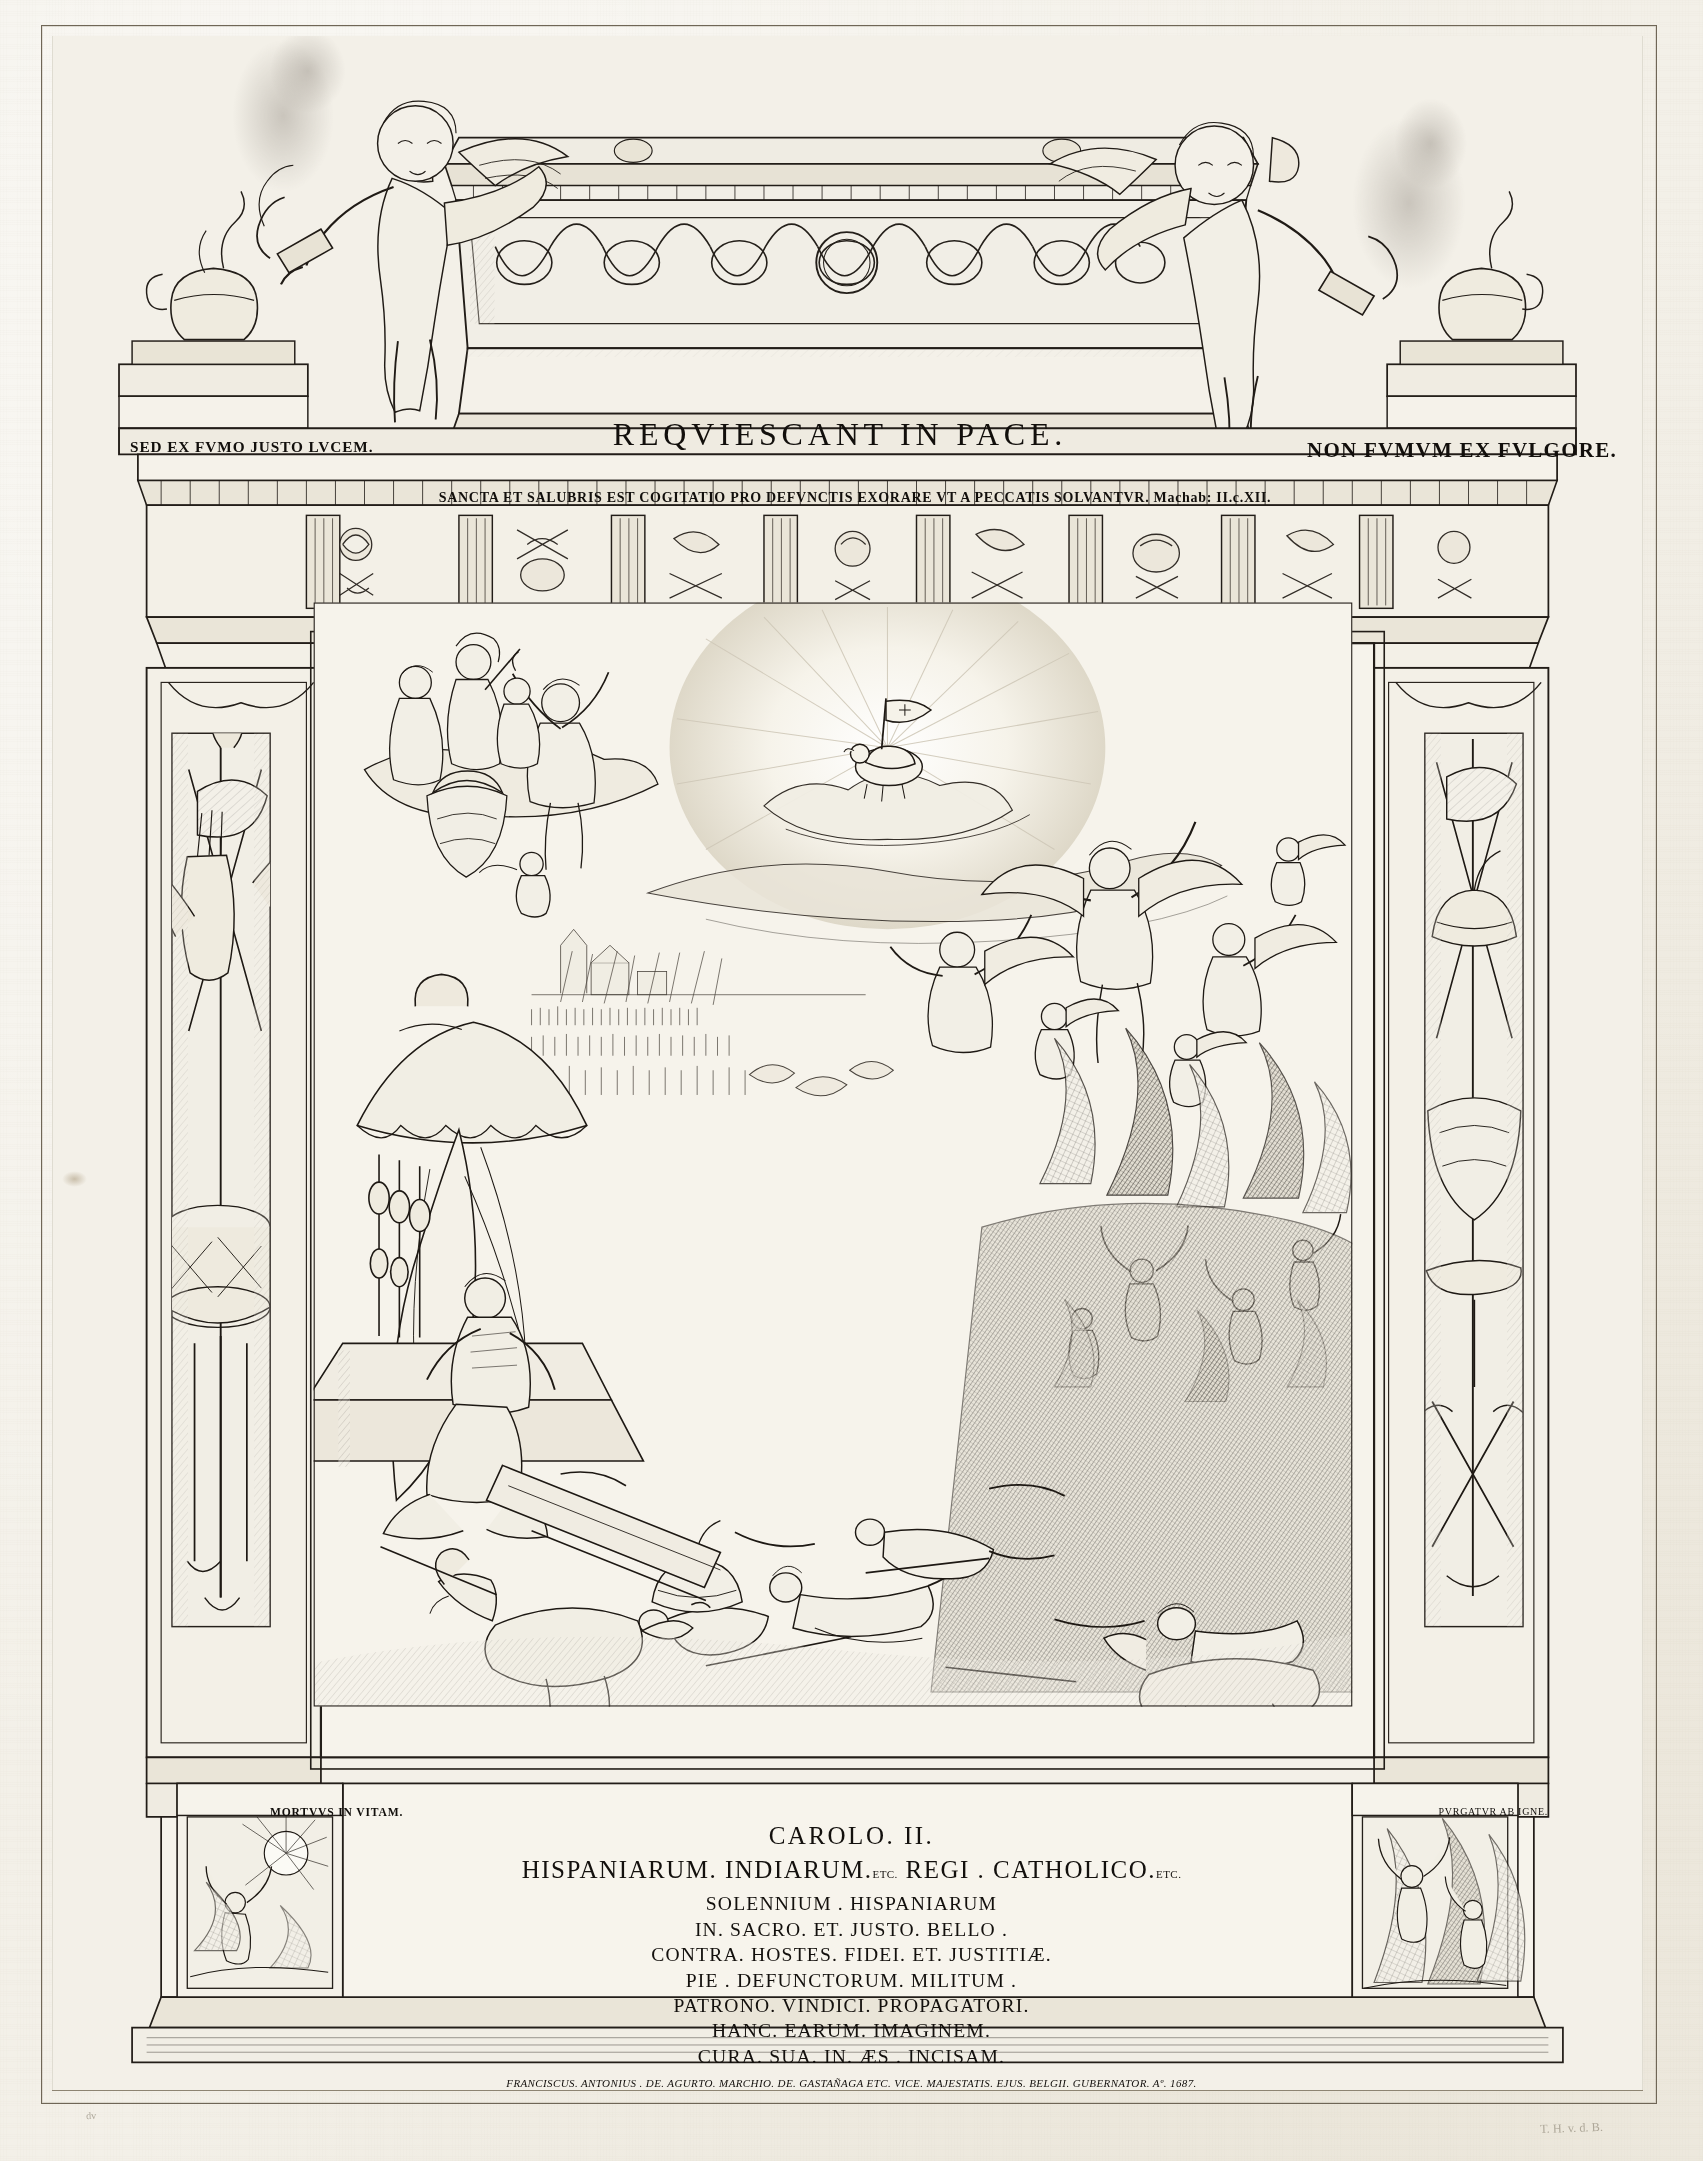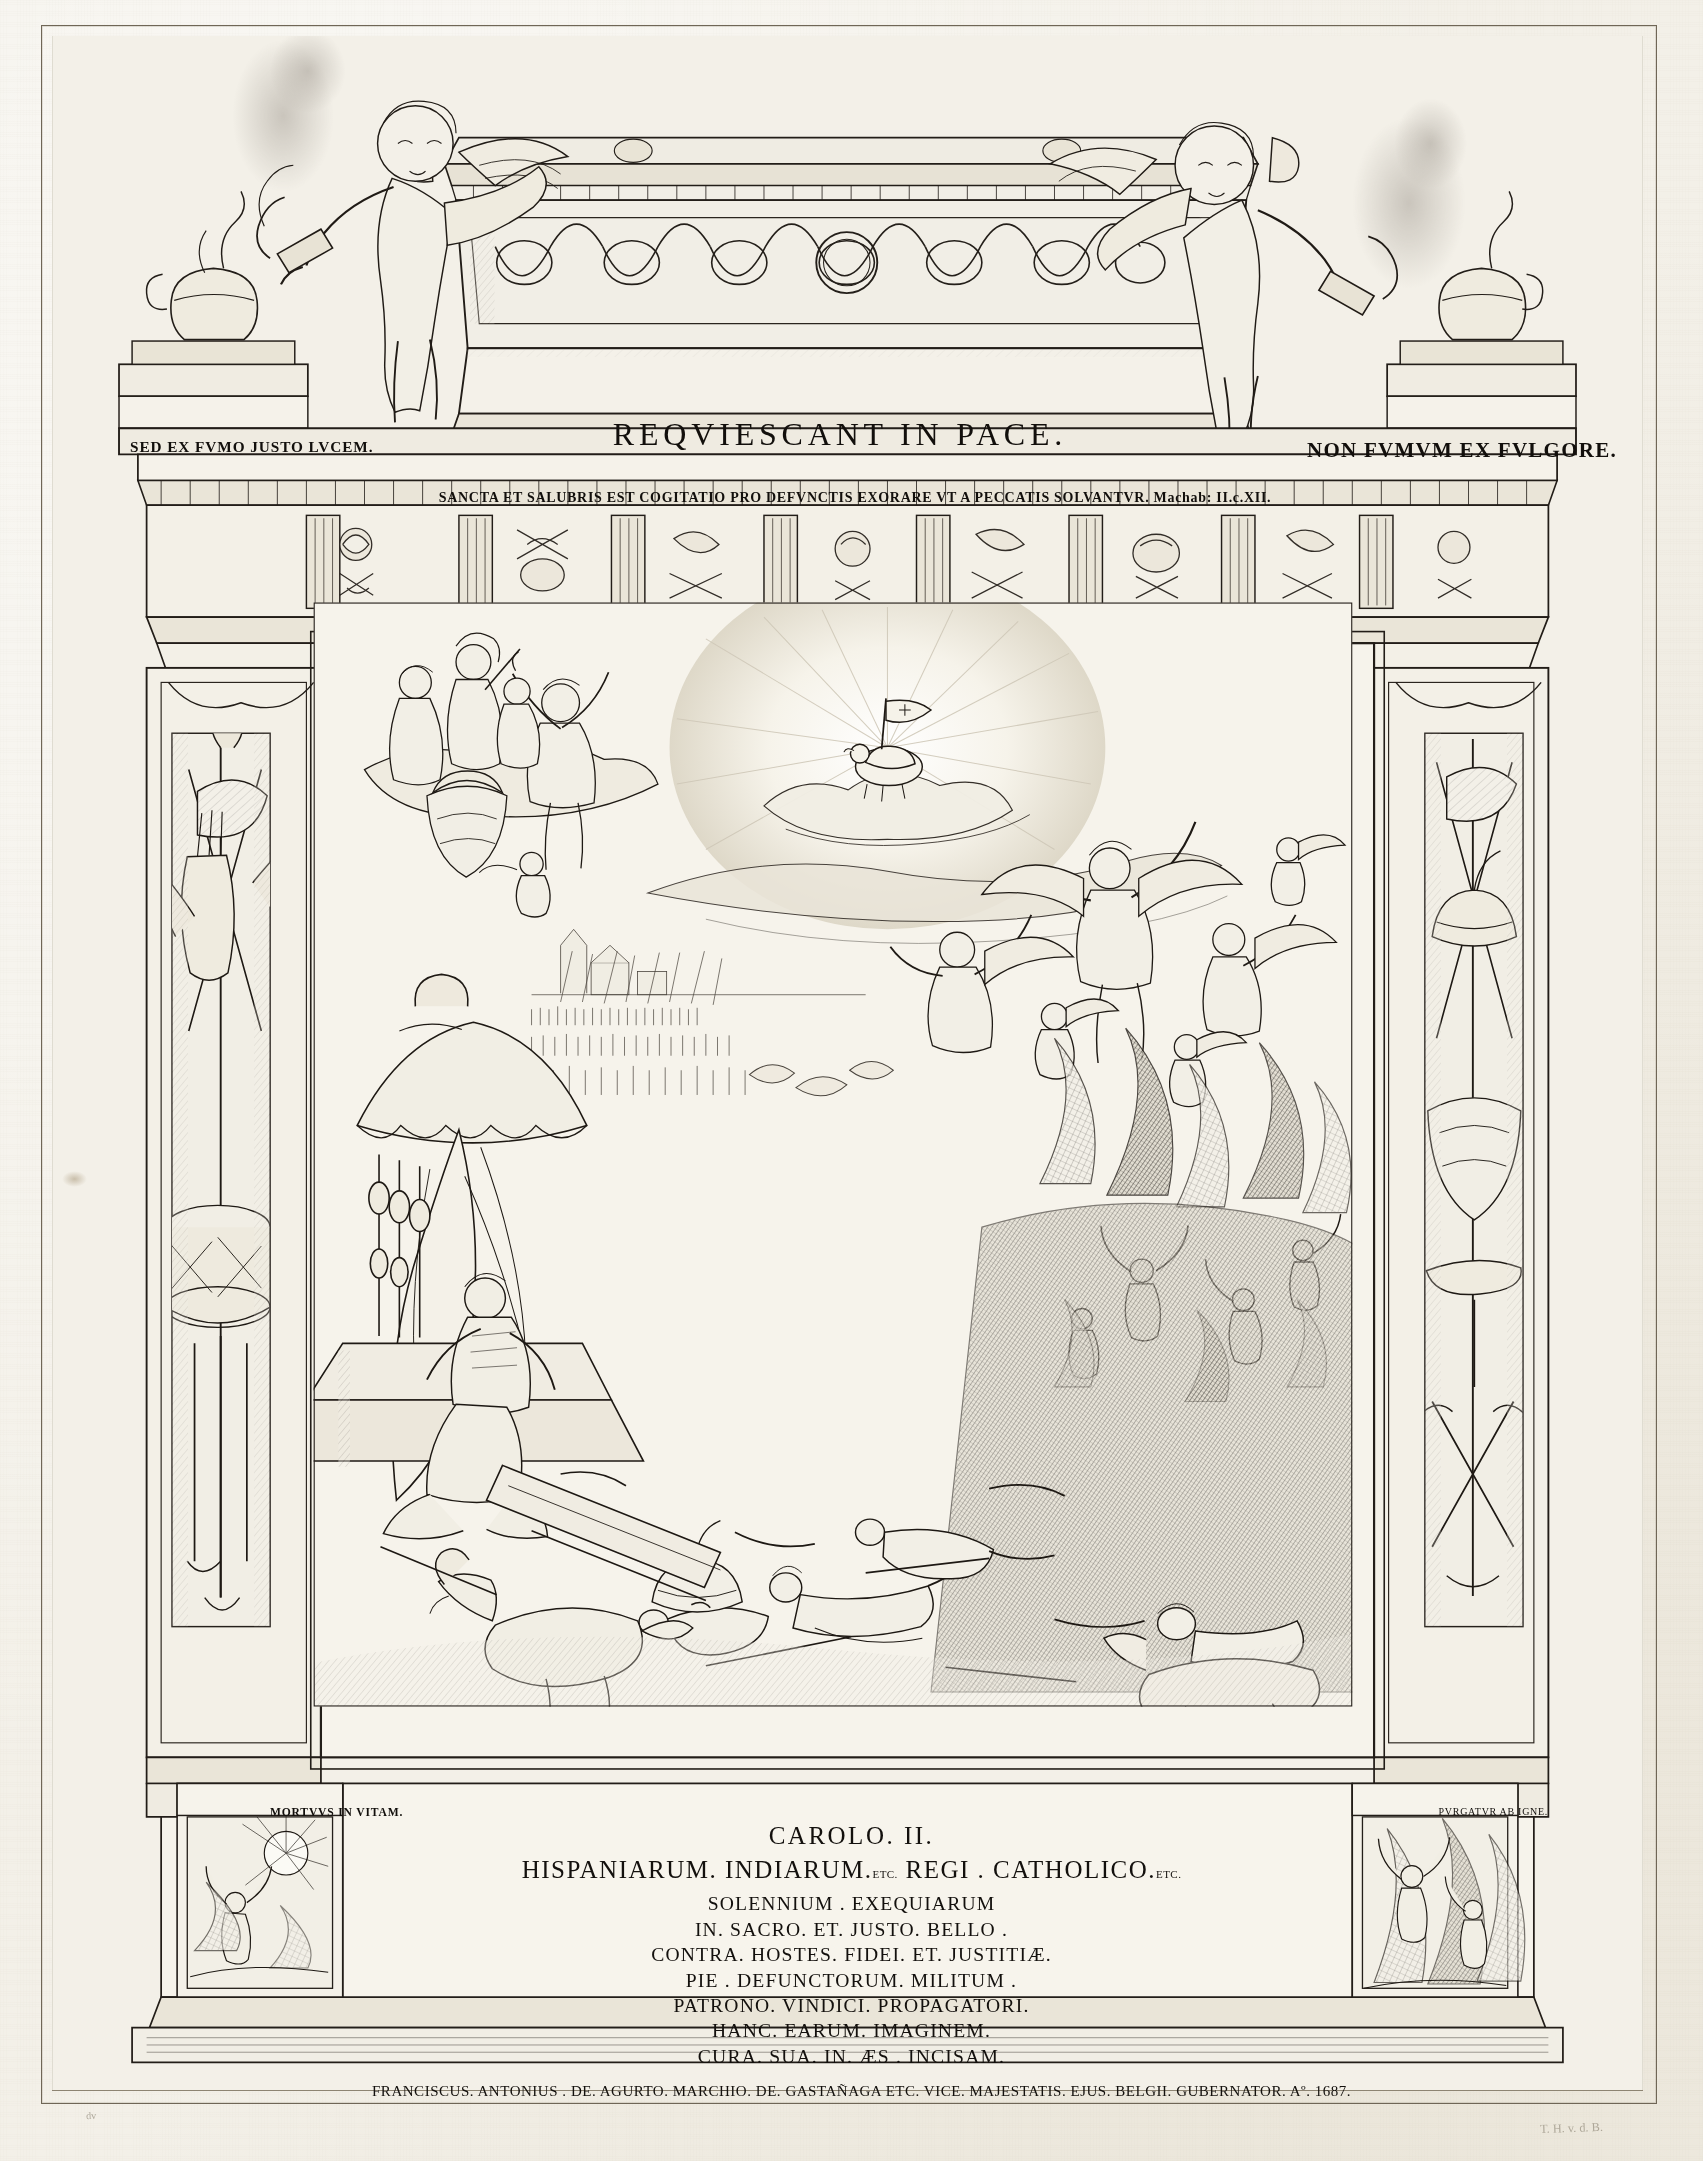--- a/index.html
+++ b/index.html
@@ -114,21 +114,21 @@
     top: 1786px;
     width: 959px;
     text-align: center;
     color: #13100d;
   }
   #dedication .ln { display: block; white-space: nowrap; }
   #dedication .l0 { font-size: 25px; letter-spacing: .10em; margin-bottom: 5.8px; }
   #dedication .l1 { font-size: 25px; letter-spacing: .06em; margin-bottom: 7.3px; }
   #dedication .l1 .sm { font-size: 11px; letter-spacing: .04em; }
   #dedication .lm { font-size: 19.6px; letter-spacing: .06em; line-height: 1.30; }
-  #dedication .llast { font-size: 15px; letter-spacing: .035em; margin-top: 14px; }
+  #dedication .llast { font-size: 11px; letter-spacing: .035em; margin-top: 8px; font-style: italic; }
 
   
   .pencil {
     position: absolute;
     color: #9a9384;
     font-size: 12.3px;
     font-family: "Liberation Serif", serif;
     opacity: .75;
     white-space: nowrap;
   }
@@ -946,21 +946,21 @@
 
     <div class="txt center" id="scripture">SANCTA ET SALUBRIS EST COGITATIO PRO DEFVNCTIS EXORARE VT A PECCATIS  SOLVANTVR. Machab: II.c.XII.</div>
 
     <div class="txt" id="mortuus">MORTVVS IN VITAM.</div>
 
     <div class="txt" id="purgatur">PVRGATVR AB IGNE.</div>
 
     <div id="dedication">
       <span class="ln l0">CAROLO. II.</span>
       <span class="ln l1"><span>HISPANIARUM. INDIARUM.</span><span class="sm">ETC.</span> <span>REGI . CATHOLICO.</span><span class="sm">ETC.</span></span>
-      <span class="ln lm">SOLENNIUM . EXEQUIARUM</span>
+      <span class="ln lm">SOLENNIUM . HISPANIARUM</span>
       <span class="ln lm">IN. SACRO. ET. JUSTO. BELLO .</span>
       <span class="ln lm">CONTRA. HOSTES. FIDEI. ET. JUSTITIÆ.</span>
       <span class="ln lm">PIE . DEFUNCTORUM. MILITUM .</span>
       <span class="ln lm">PATRONO. VINDICI. PROPAGATORI.</span>
       <span class="ln lm">HANC. EARUM. IMAGINEM.</span>
       <span class="ln lm">CURA. SUA. IN. ÆS . INCISAM.</span>
       <span class="ln llast">FRANCISCUS. ANTONIUS . DE. AGURTO. MARCHIO. DE. GASTAÑAGA ETC. VICE. MAJESTATIS. EJUS. BELGII. GUBERNATOR. Aº. 1687.</span>
     </div>
   </div>
 

